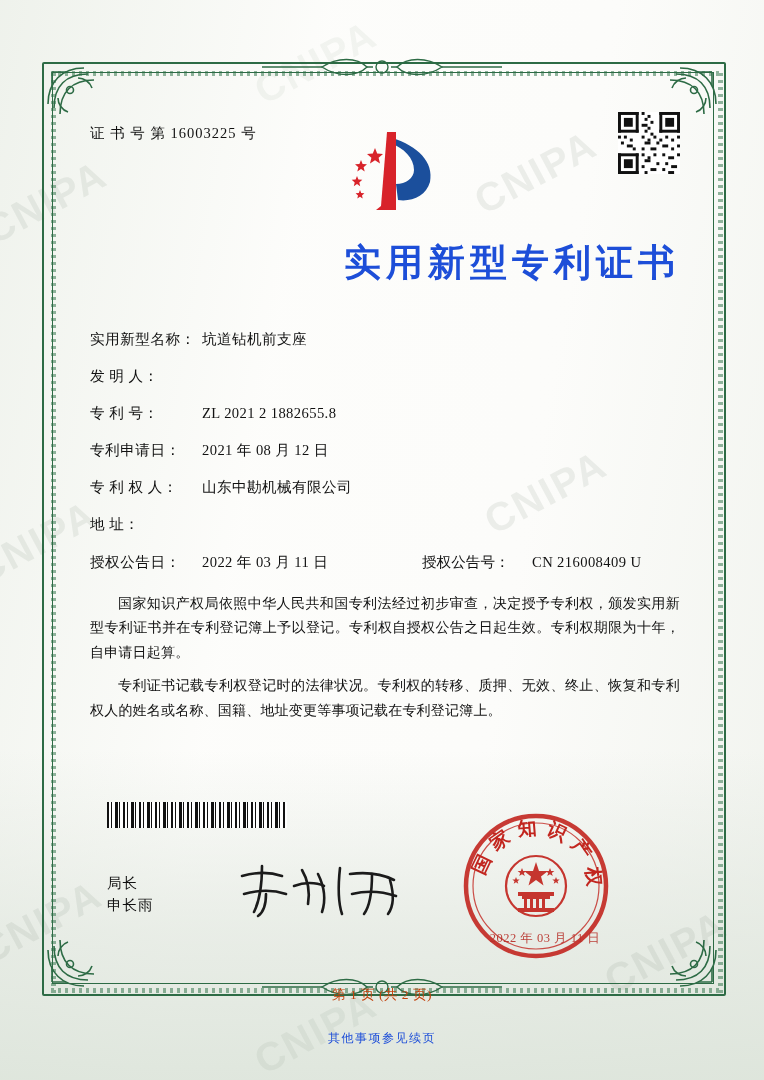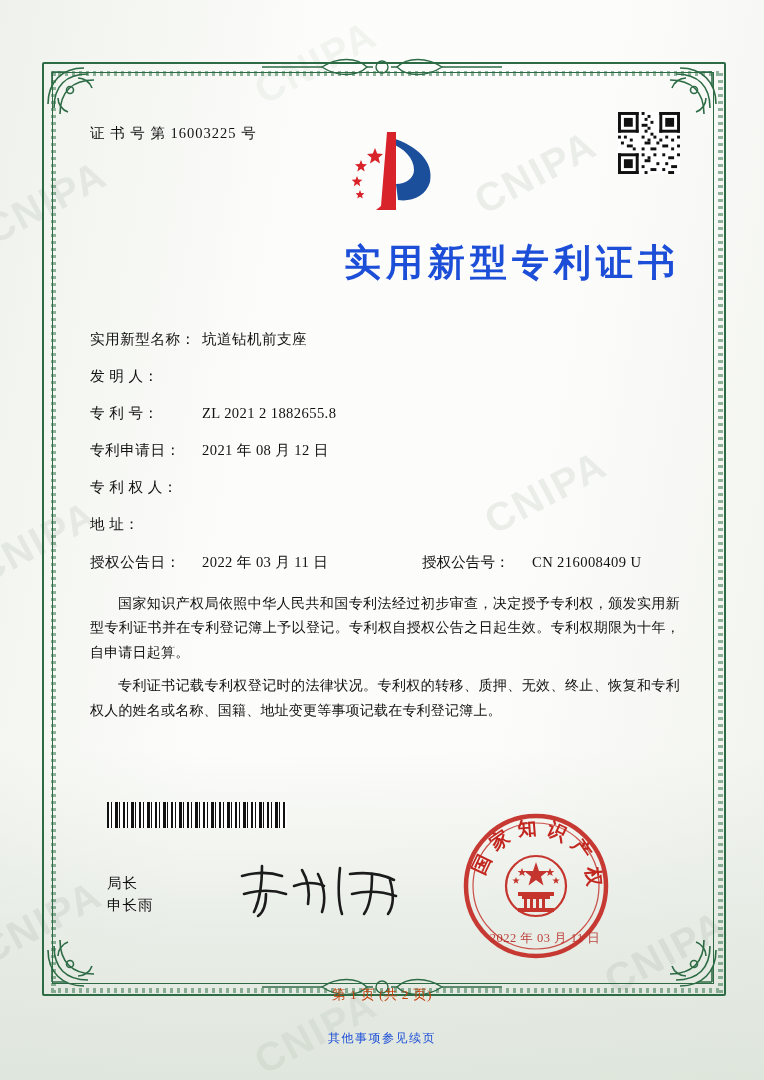--- a/index.html
+++ b/index.html
@@ -444,20 +444,21 @@
       <div class="field-row">
         <div class="field-label">专 利 号：</div>
         <div class="field-value">ZL 2021 2 1882655.8</div>
       </div>
       <div class="field-row">
         <div class="field-label">专利申请日：</div>
         <div class="field-value">2021 年 08 月 12 日</div>
       </div>
       <div class="field-row">
         <div class="field-label">专 利 权 人：</div>
+        <div class="field-value">山东中勘机械有限公司</div>
       </div>
       <div class="field-row">
         <div class="field-label">地 址：</div>
       </div>
       <div class="field-row two">
         <div class="field-label">授权公告日：</div>
         <div class="field-value">2022 年 03 月 11 日</div>
         <div class="field-label2">授权公告号：</div>
         <div class="field-value">CN 216008409 U</div>
       </div>

